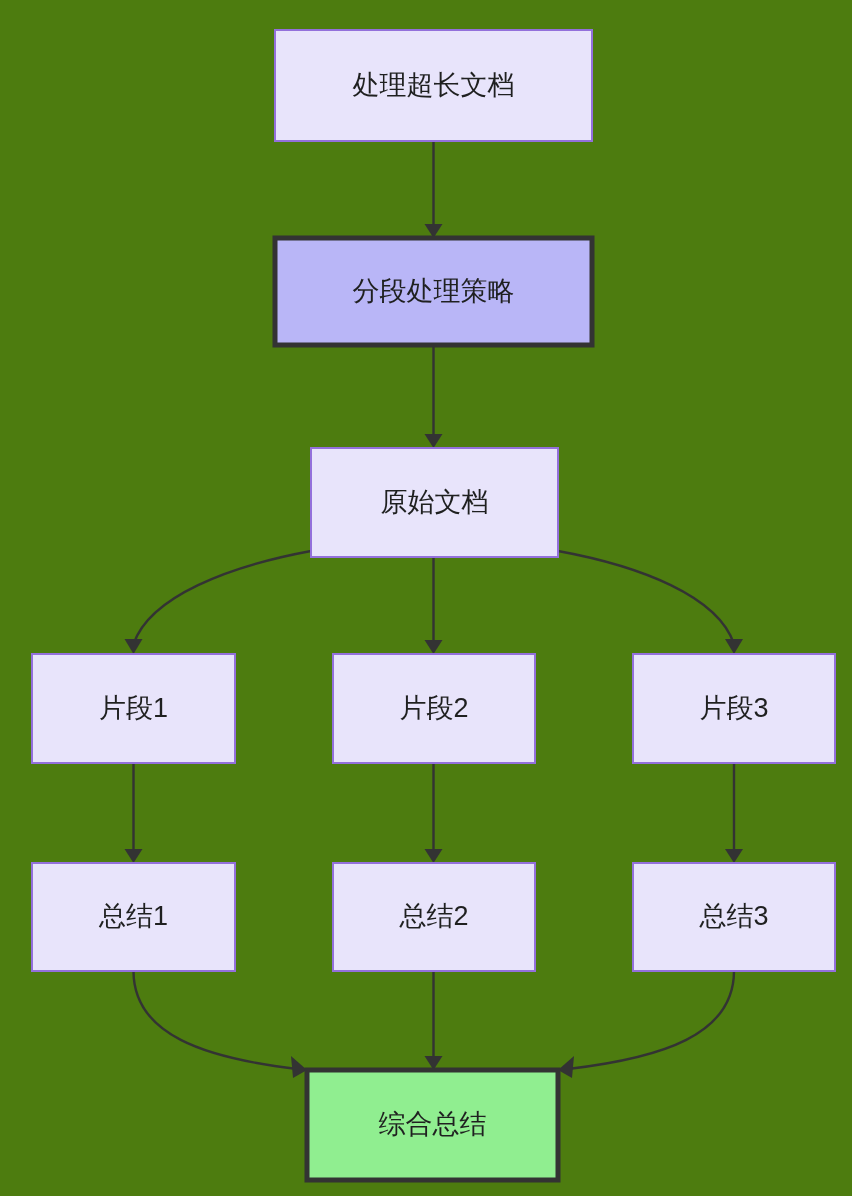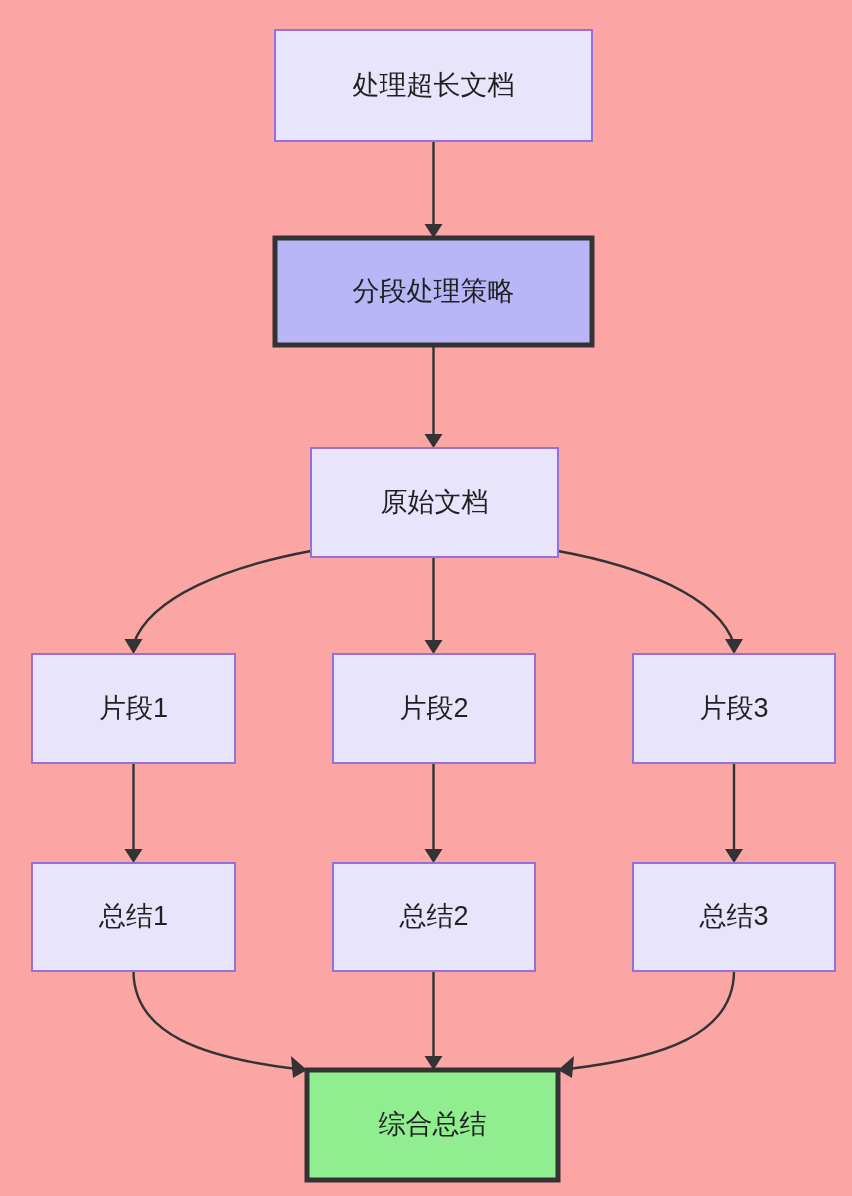--- a/index.html
+++ b/index.html
@@ -10,21 +10,21 @@
   body {
     width: 852px;
     height: 1196px;
     font-family: "Liberation Sans", "DejaVu Sans", sans-serif;
     overflow: hidden;
   }
   #flowchart-root {
     position: relative;
     width: 852px;
     height: 1196px;
-    background: #fca5a5;
+    background: #4d7c0f;
   }
   svg.diagram {
     position: absolute;
     top: 0;
     left: 0;
     width: 852px;
     height: 1196px;
     display: block;
   }
   .node-rect {

